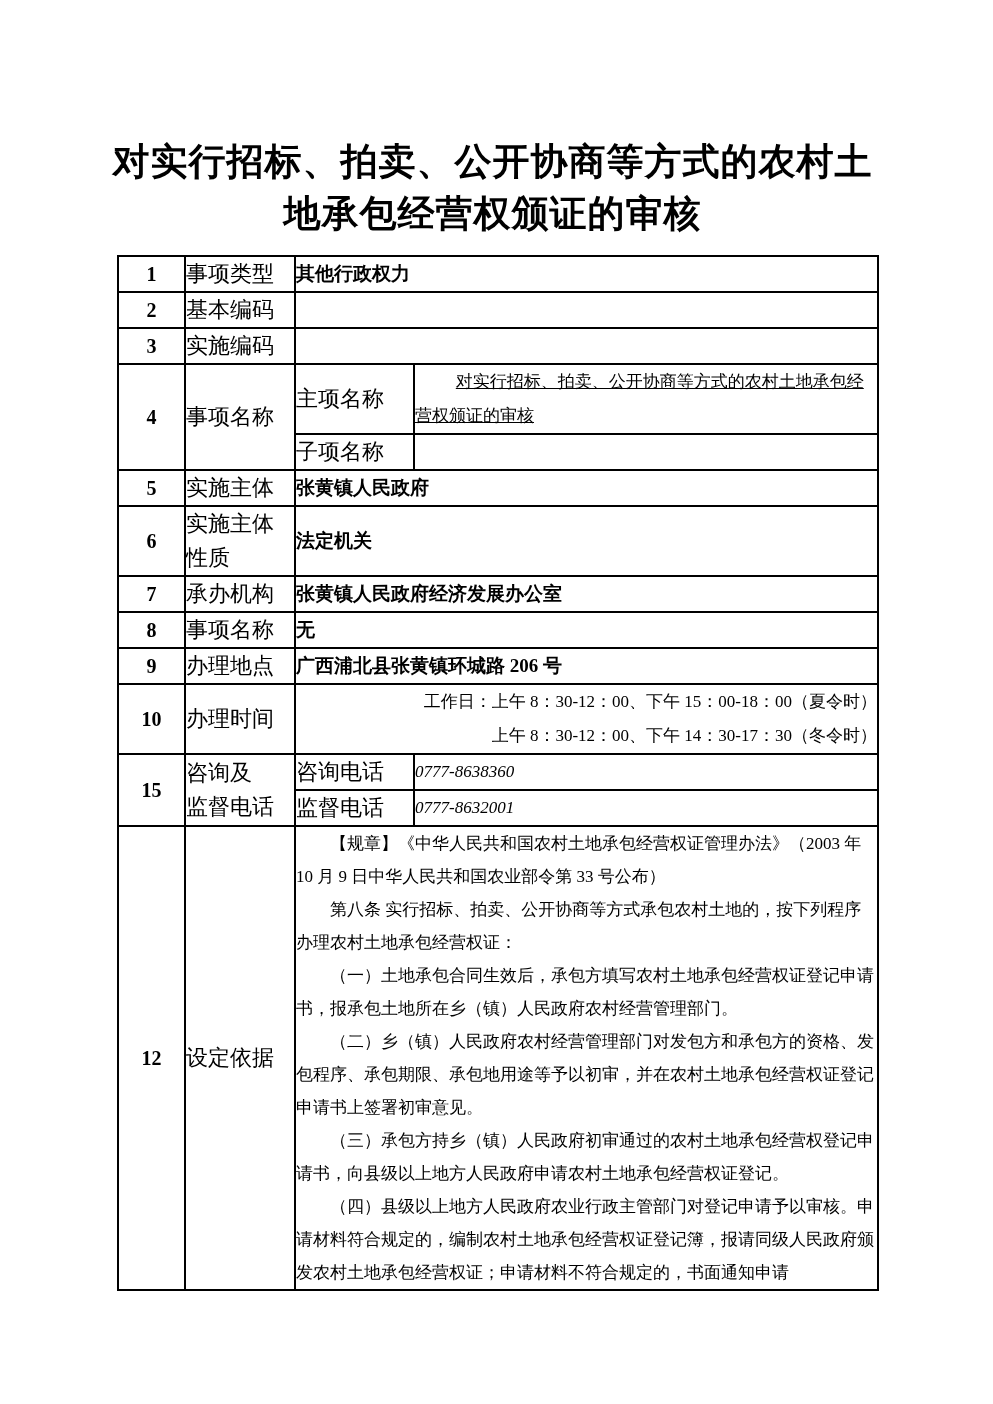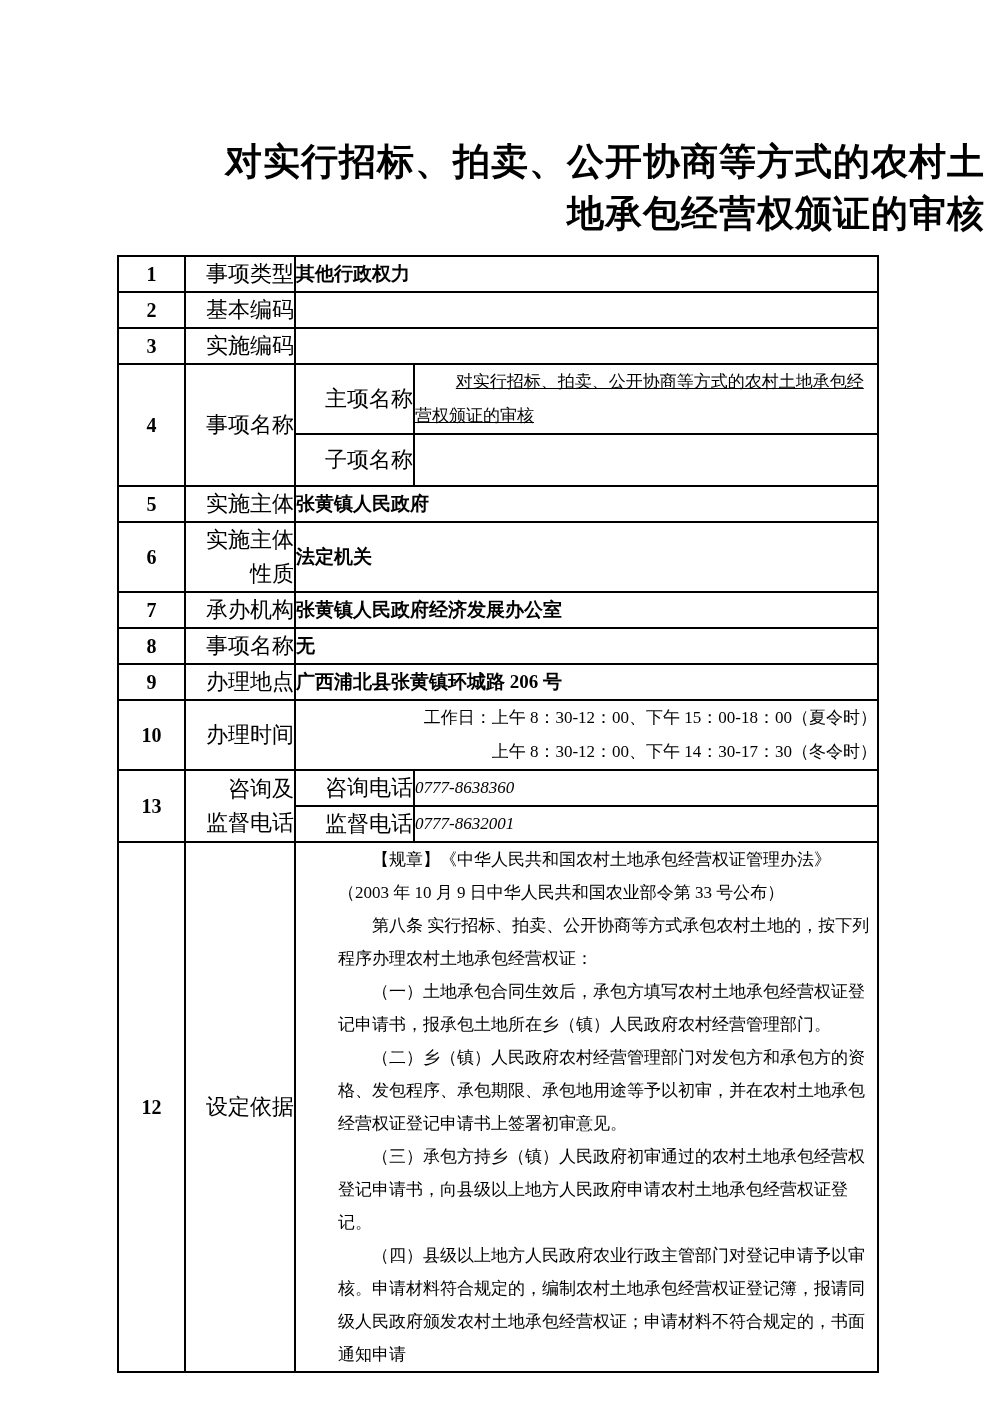--- a/index.html
+++ b/index.html
@@ -14,21 +14,21 @@
     width: 993px;
     height: 1404px;
     background: #ffffff;
     overflow: hidden;
   }
   .doc-title {
     position: absolute;
     top: 136px;
     left: 0;
     right: 8px;
-    text-align: right;
+    text-align: center;
     font-size: 37px;
     font-weight: bold;
     line-height: 52px;
     letter-spacing: 1px;
   }
   table.doc-table {
     position: absolute;
     left: 117px;
     top: 255px;
     width: 760px;
@@ -42,21 +42,21 @@
     overflow: hidden;
   }
   td.num {
     font-weight: bold;
     font-size: 20px;
     text-align: center;
     font-family: "Liberation Serif", "DejaVu Serif", serif;
   }
   td.label, td.sublabel {
     font-size: 22px;
-    text-align: right;
+    text-align: left;
     line-height: 34px;
     margin-top: 47px;
   }
   td.value {
     font-size: 19px;
     padding-left: 36px;
     font-weight: bold;
   }
   td.value-wrap {
     font-size: 17px;
@@ -77,21 +77,20 @@
   }
   td.legal {
     font-size: 17px;
     line-height: 33px;
     vertical-align: top;
     padding: 5px 8px 0 8px;
   }
   td.legal p {
     margin: 0;
     text-indent: 2em;
-    padding-left: 42px;
   }
 </style>
 </head>
 <body>
 
 <div class="page">
 
   <div class="doc-title">
     <div>对实行招标、拍卖、公开协商等方式的农村土</div>
     <div>地承包经营权颁证的审核</div>
@@ -123,21 +122,21 @@
       <td class="label">实施编码</td>
       <td class="value" colspan="2"></td>
     </tr>
 
     <tr style="height:66px">
       <td class="num" rowspan="2">4</td>
       <td class="label" rowspan="2">事项名称</td>
       <td class="sublabel">主项名称</td>
       <td class="value-wrap">对实行招标、拍卖、公开协商等方式的农村土地承包经营权颁证的审核</td>
     </tr>
-    <tr style="height:52px">
+    <tr style="height:36px">
       <td class="sublabel">子项名称</td>
       <td class="value"></td>
     </tr>
 
     <tr style="height:33px">
       <td class="num">5</td>
       <td class="label">实施主体</td>
       <td class="value" colspan="2">张黄镇人民政府</td>
     </tr>
 
@@ -171,21 +170,21 @@
     <tr style="height:70px">
       <td class="num">10</td>
       <td class="label">办理时间</td>
       <td class="value-time" colspan="2">
         <div>工作日：上午 8：30-12：00、下午 15：00-18：00（夏令时）</div>
         <div>上午 8：30-12：00、下午 14：30-17：30（冬令时）</div>
       </td>
     </tr>
 
     <tr style="height:35px">
-      <td class="num" rowspan="2">13</td>
+      <td class="num" rowspan="2">15</td>
       <td class="label" rowspan="2">
         <div>咨询及</div>
         <div>监督电话</div>
       </td>
       <td class="sublabel">咨询电话</td>
       <td class="value-phone">0777-8638360</td>
     </tr>
     <tr style="height:36px">
       <td class="sublabel">监督电话</td>
       <td class="value-phone">0777-8632001</td>

